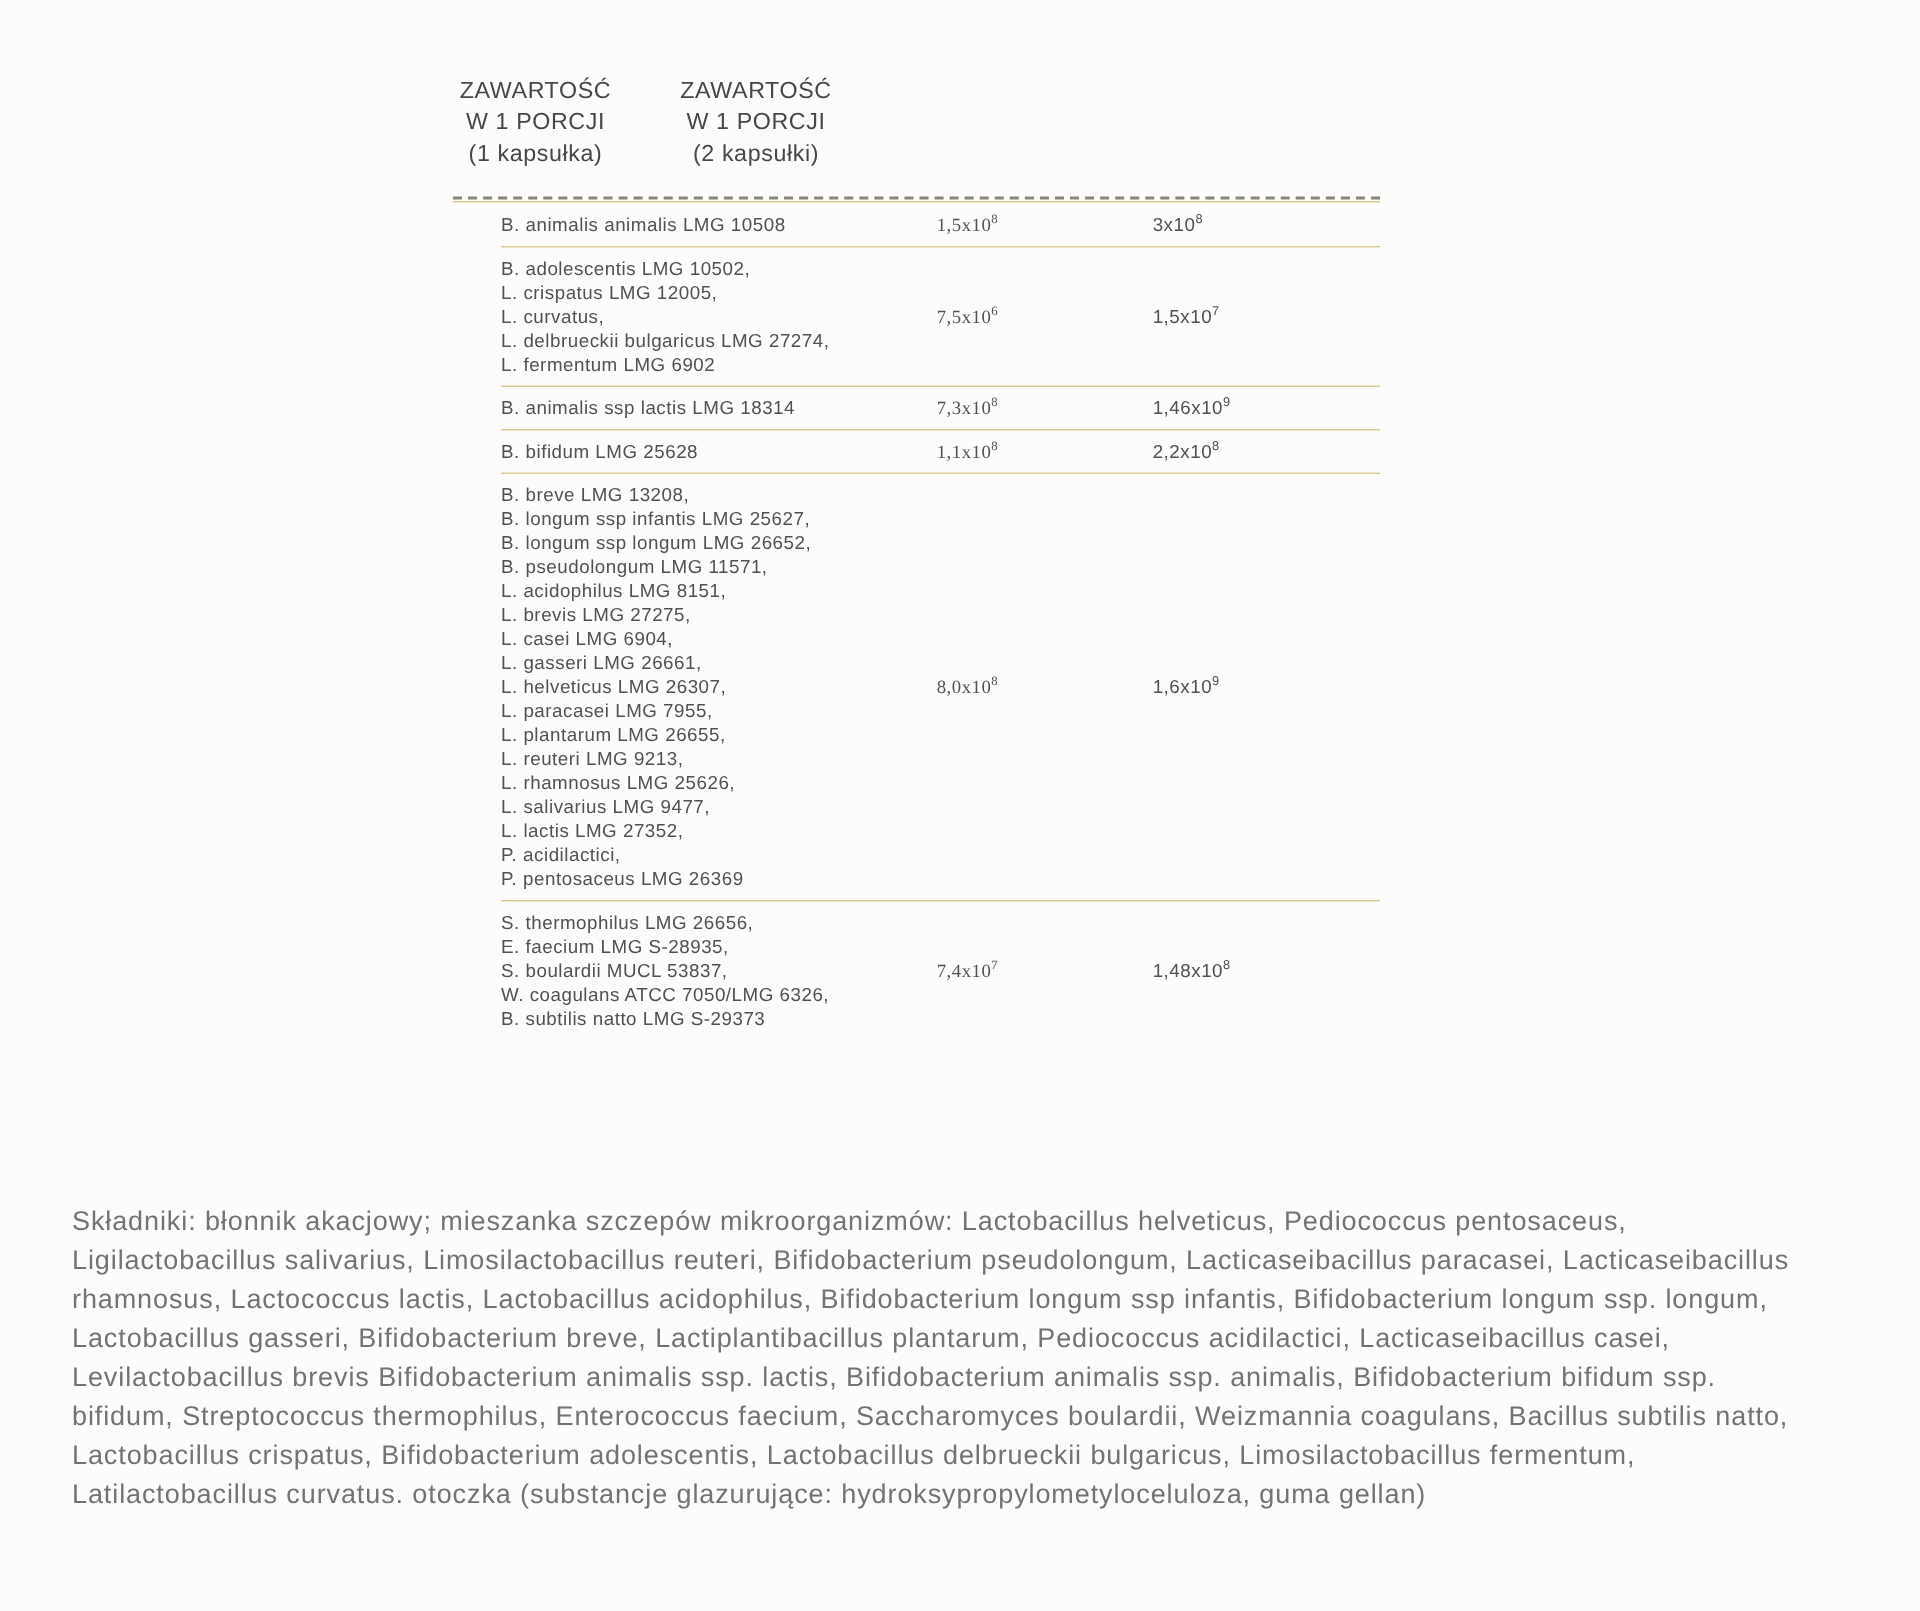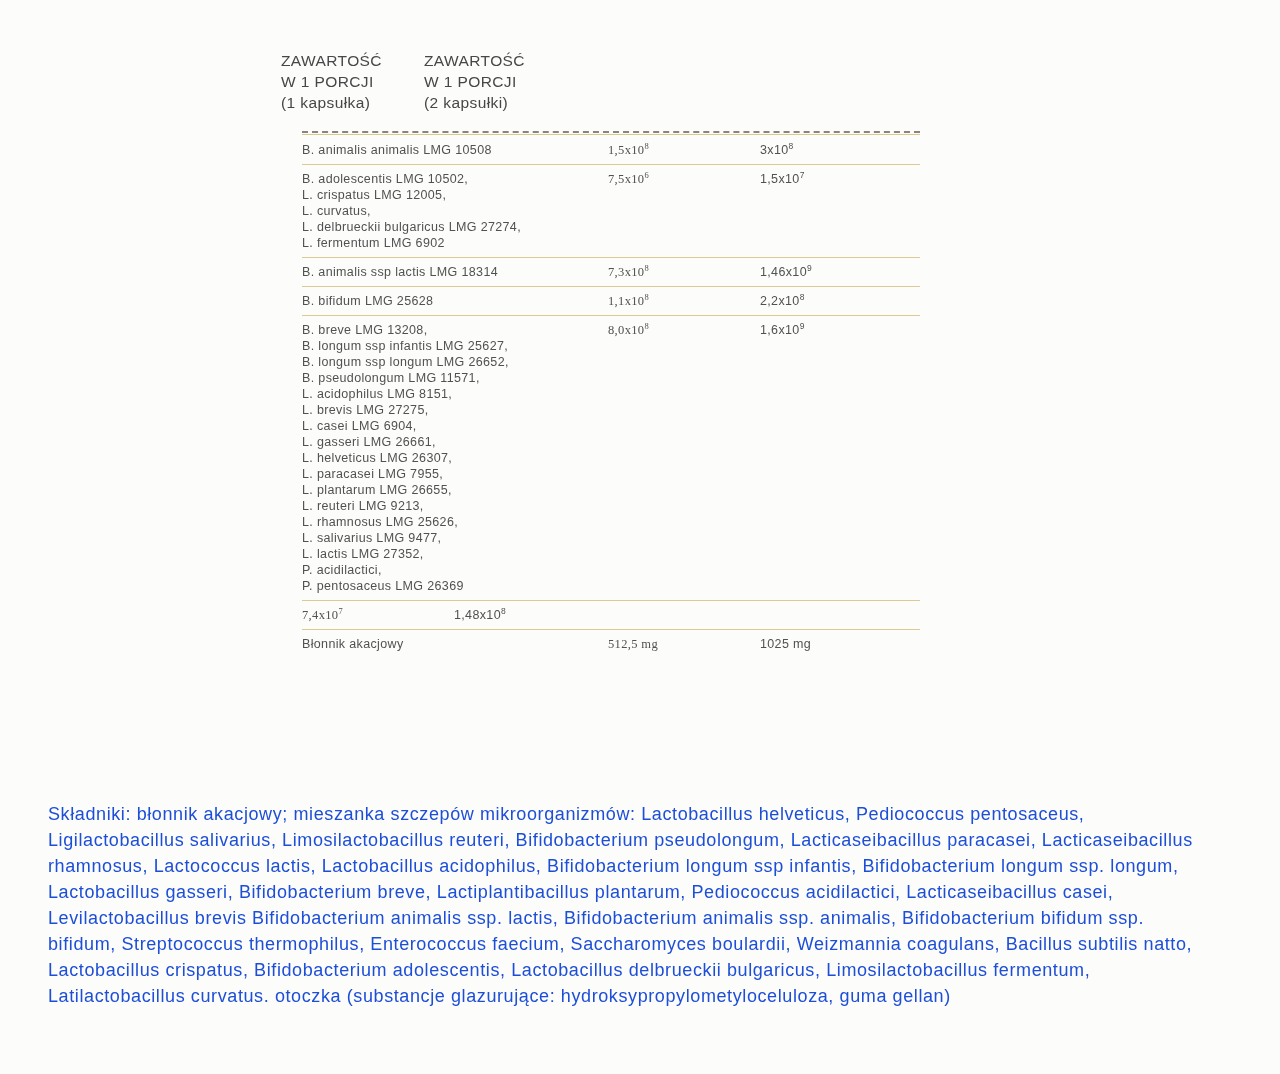--- a/index.html
+++ b/index.html
@@ -20,36 +20,38 @@
   }
   .thead {
     display:flex;
     align-items:center;
     margin-bottom:18px;
     color:#474747;
     font-size:15.5px;
     line-height:21px;
     letter-spacing:0.4px;
   }
-  .th { white-space:pre-line; }
+  .th { text-align:center; white-space:pre-line; }
   .th1 { width:306px; transform:translateX(-38px); }
   .th2 { width:152px; transform:translateX(-21px); }
   .th3 { width:160px; transform:translateX(-30px); }
 
   .top-rule {
     height:4px;
     border-top:2px dashed #8b8477;
     border-bottom:1px solid #d9c98f;
     margin-bottom:1px;
   }
 
   .row {
     display:flex;
+    align-items:center;
     padding:6px 0 6px 0;
     border-bottom:1px solid #dbcb92;
+    margin-left:32px;
   }
   .row:last-child { border-bottom:none; }
 
   .cell {
     font-size:12.5px;
     line-height:16px;
     letter-spacing:0.35px;
     color:#515151;
   }
   .c1 { width:306px; white-space:pre-line; padding-right:10px; }
@@ -62,21 +64,21 @@
   }
 
   
   .footer-text {
     position:absolute;
     left:48px; top:801px;
     width:1168px;
     font-size:18px;
     line-height:26px;
     letter-spacing:0.6px;
-    color:#1d4ed8;
+    color:#737373;
   }
 </style>
 </head>
 <body>
 
 <div class="facts-table">
   <div class="thead">
     <div class="th th2">ZAWARTOŚĆ
 W 1 PORCJI
 (1 kapsułka)</div>
@@ -132,26 +134,26 @@
 L. rhamnosus LMG 25626,
 L. salivarius LMG 9477,
 L. lactis LMG 27352,
 P. acidilactici,
 P. pentosaceus LMG 26369</div>
     <div class="cell c2"><span class="val">8,0x10</span><sup class="exp">8</sup></div>
     <div class="cell c3"><span class="val">1,6x10</span><sup class="exp">9</sup></div>
   </div>
 
   <div class="row">
+    <div class="cell c1">S. thermophilus LMG 26656,
+E. faecium LMG S-28935,
+S. boulardii MUCL 53837,
+W. coagulans ATCC 7050/LMG 6326,
+B. subtilis natto LMG S-29373</div>
     <div class="cell c2"><span class="val">7,4x10</span><sup class="exp">7</sup></div>
     <div class="cell c3"><span class="val">1,48x10</span><sup class="exp">8</sup></div>
   </div>
 
 
-  <div class="row">
-    <div class="cell c1">Błonnik akacjowy</div>
-    <div class="cell c2"><span class="val">512,5 mg</span></div>
-    <div class="cell c3"><span class="val">1025 mg</span></div>
-  </div>
 </div>
 </div>
 
 <p class="footer-text">Składniki: błonnik akacjowy; mieszanka szczepów mikroorganizmów: Lactobacillus helveticus, Pediococcus pentosaceus, Ligilactobacillus salivarius, Limosilactobacillus reuteri, Bifidobacterium pseudolongum, Lacticaseibacillus paracasei, Lacticaseibacillus rhamnosus, Lactococcus lactis, Lactobacillus acidophilus, Bifidobacterium longum ssp infantis, Bifidobacterium longum ssp. longum, Lactobacillus gasseri, Bifidobacterium breve, Lactiplantibacillus plantarum, Pediococcus acidilactici, Lacticaseibacillus casei, Levilactobacillus brevis Bifidobacterium animalis ssp. lactis, Bifidobacterium animalis ssp. animalis, Bifidobacterium bifidum ssp. bifidum, Streptococcus thermophilus, Enterococcus faecium, Saccharomyces boulardii, Weizmannia coagulans, Bacillus subtilis natto, Lactobacillus crispatus, Bifidobacterium adolescentis, Lactobacillus delbrueckii bulgaricus, Limosilactobacillus fermentum, Latilactobacillus curvatus. otoczka (substancje glazurujące: hydroksypropylometyloceluloza, guma gellan)</p>
 
 </body></html>

